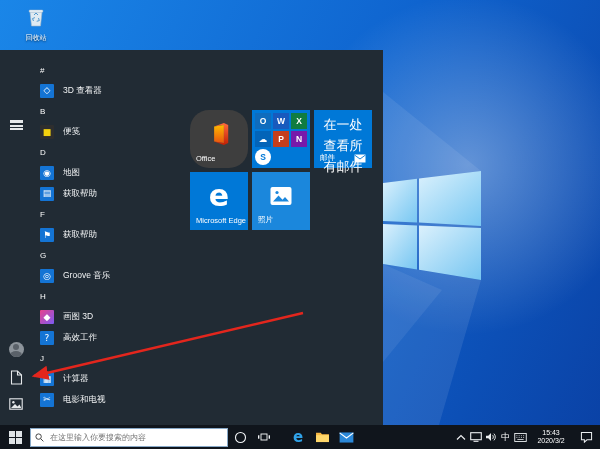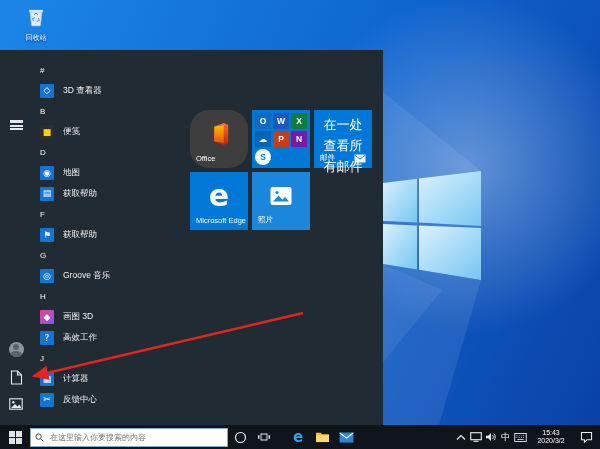--- a/index.html
+++ b/index.html
@@ -217,21 +217,21 @@
         <div class="row app">
     <span class="app-icon" style="background: rgb(20, 116, 212);">
             <span class="glyph" style="color: rgb(255, 255, 255);">▦</span>
           </span>
     <span class="app-label">计算器</span>
   </div>
         <div class="row app">
     <span class="app-icon" style="background: rgb(20, 116, 212);">
             <span class="glyph" style="color: rgb(255, 255, 255);">✂</span>
           </span>
-    <span class="app-label">反馈中心</span>
+    <span class="app-label">电影和电视</span>
   </div>
       </div>
 
     <div class="tiles">
       <div class="tile-grid">
         <div class="tile tile-office">
           <svg width="26" height="26" viewBox="0 0 24 24">
             <defs>
               <linearGradient id="offA" x1="0" y1="0" x2="0" y2="1">
                   <stop offset="0%" stop-color="#ff6a3d"></stop>

